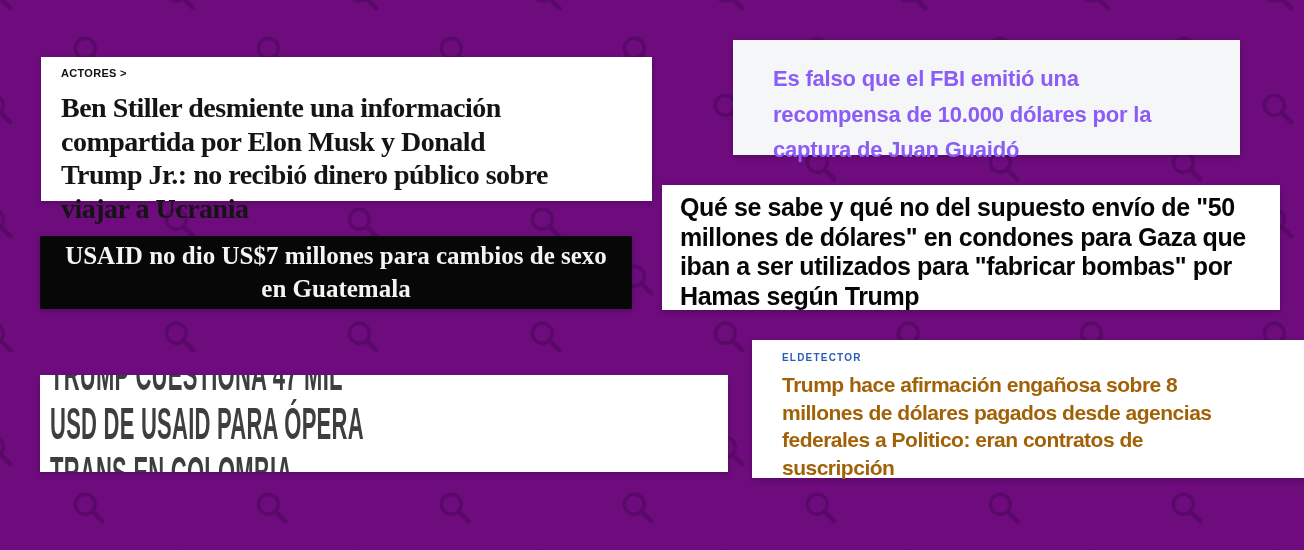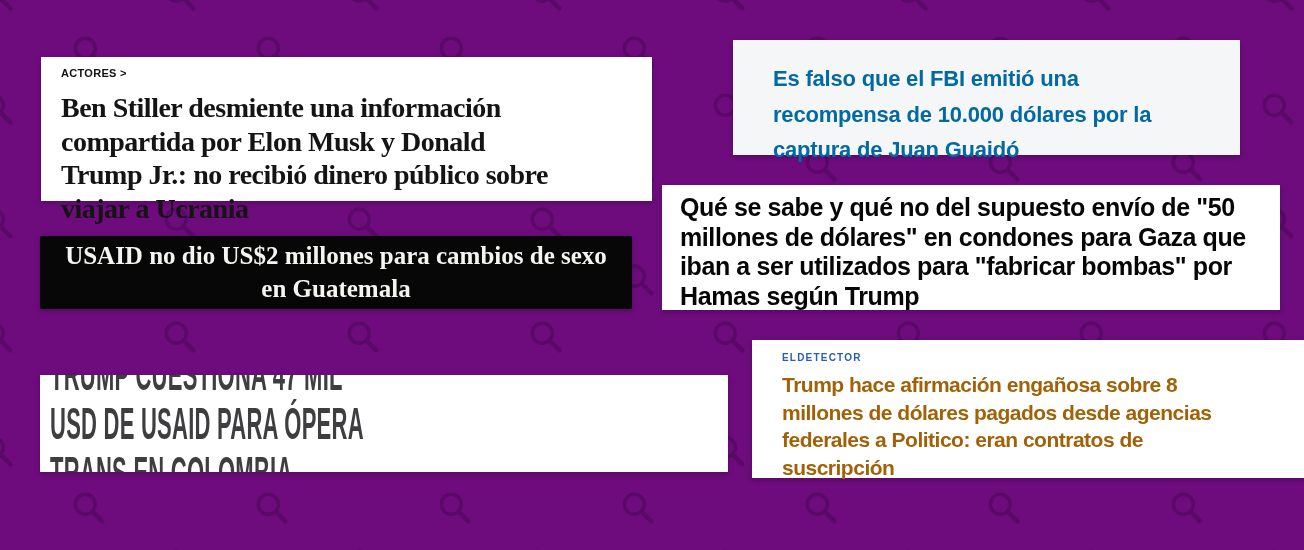--- a/index.html
+++ b/index.html
@@ -46,21 +46,21 @@
   }
 
   
   #card-fbi-guaido {
     left: 733px; top: 40px; width: 507px; height: 115px;
     background: #f4f6f8;
     padding: 21px 28px 0 40px;
   }
   #card-fbi-guaido .headline {
     font-weight: bold; font-size: 22px; line-height: 1.62;
-    color: #0369a1; letter-spacing: -0.2px;
+    color: #8b5cf6; letter-spacing: -0.2px;
   }
 
   
   #card-usaid-guatemala {
     left: 40px; top: 236px; width: 592px; height: 73px;
     background: #070707;
     display: flex; align-items: center; justify-content: center;
     padding: 4px 14px;
   }
   #card-usaid-guatemala .headline {
@@ -458,21 +458,21 @@
 viajar a Ucrania</div>
   </div>
 
   <div class="card" id="card-fbi-guaido">
     <div class="headline">Es falso que el FBI emitió una
 recompensa de 10.000 dólares por la
 captura de Juan Guaidó</div>
   </div>
 
   <div class="card" id="card-usaid-guatemala">
-    <div class="headline">USAID no dio US$2 millones para cambios de sexo
+    <div class="headline">USAID no dio US$7 millones para cambios de sexo
 en Guatemala</div>
   </div>
 
   <div class="card" id="card-condones-gaza">
     <div class="headline">Qué se sabe y qué no del supuesto envío de "50
 millones de dólares" en condones para Gaza que
 iban a ser utilizados para "fabricar bombas" por
 Hamas según Trump</div>
   </div>
 

